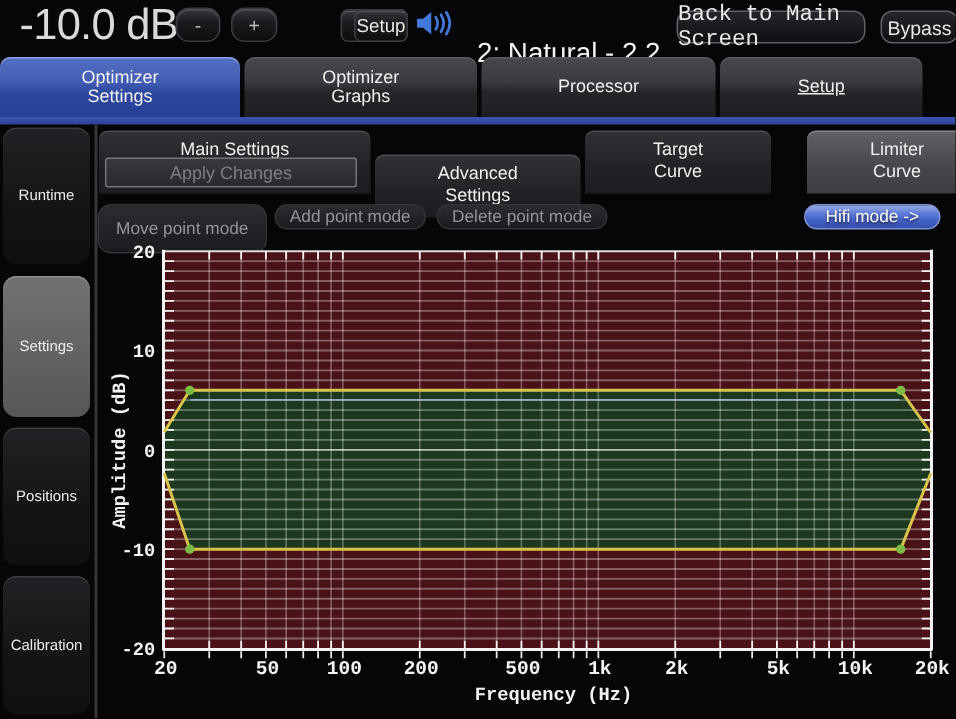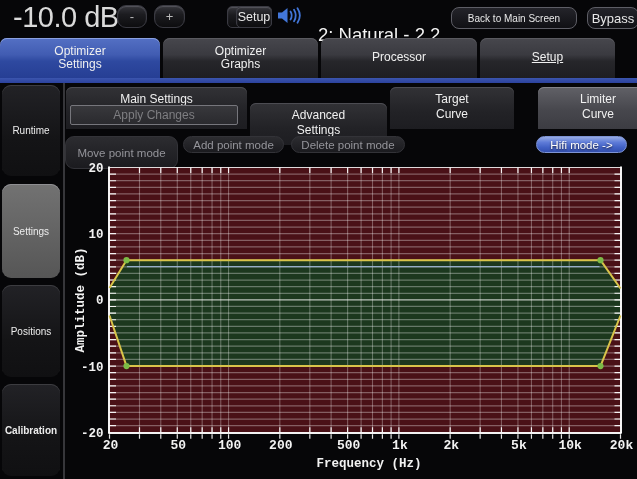--- a/index.html
+++ b/index.html
@@ -21,33 +21,33 @@
 <div class="btn tbtn" style="left:154px;top:5px;width:31px;height:23px;font-size:13px;color:#bbb;">+</div>
 <div class="btn tbtn" style="left:196px;top:6px;width:45px;height:22px;font-size:10px;border-radius:5px;margin-left:31px;">Dim</div>
 <div class="btn tbtn" style="left:236px;top:6px;width:36px;height:22px;font-size:12.5px;border-radius:5px;">Setup</div>
 <svg class="abs" style="left:277px;top:7px" width="28" height="17" viewBox="0 0 28 17">
 <polygon points="1,5.5 5,5.5 10.5,1 10.5,16 5,11.5 1,11.5" fill="#4276d8"></polygon>
 <path d="M13.5 4.5 Q16 8.5 13.5 12.5" stroke="#4276d8" stroke-width="1.8" fill="none" stroke-linecap="round"></path>
 <path d="M17 2.8 Q20.6 8.5 17 14.2" stroke="#4276d8" stroke-width="1.8" fill="none" stroke-linecap="round"></path>
 <path d="M20.5 1.2 Q25.2 8.5 20.5 15.8" stroke="#4276d8" stroke-width="1.8" fill="none" stroke-linecap="round"></path>
 </svg>
 <div class="abs" style="left:318px;top:24px;font-size:18.5px;color:#f2f2f2;">2: Natural - 2.2<span style="font-size:13px;">.</span></div>
-<div class="btn" style="left:451px;top:7px;width:126px;height:22px;font-size:10px;border-radius:8px;border:1px solid #5e5e66;background:linear-gradient(#24242a,#101014);">Back to Main Screen</div>
+<div class="btn" style="left:451px;top:7px;width:126px;height:22px;font-size:15px;border-radius:8px;border:1px solid #5e5e66;background:linear-gradient(#24242a,#101014);font-family:Liberation Mono, monospace;">Back to Main Screen</div>
 <div class="btn" style="left:587px;top:7px;width:52px;height:22px;font-size:13px;border-radius:8px;border:1px solid #5e5e66;background:linear-gradient(#24242a,#101014);">Bypass</div>
 
 <div class="tab act" style="left:0px;width:160px;">Optimizer<br>Settings</div>
 <div class="tab" style="left:163px;width:155px;">Optimizer<br>Graphs</div>
 <div class="tab" style="left:321px;width:156px;">Processor</div>
 <div class="tab" style="left:480px;width:135px;text-decoration:underline;">Setup</div>
 <div class="abs" style="left:0;top:78px;width:637px;height:5px;background:linear-gradient(#3b55ae,#2c429e);"></div>
 
 <div class="side" style="top:85px;height:91px;">Runtime</div>
 <div class="side act" style="top:184px;height:94px;">Settings</div>
 <div class="side" style="top:285px;height:92px;">Positions</div>
-<div class="side" style="top:384px;height:92px;font-weight:bold;">Calibration</div>
+<div class="side" style="top:384px;height:92px;">Calibration</div>
 <div class="abs" style="left:63px;top:83px;width:1.5px;height:396px;background:#36363a;"></div>
 
 <div class="stab" style="left:66px;width:181px;">Main Settings</div>
 <div class="btn" style="left:70px;top:105px;width:168px;height:20px;font-size:12px;color:#7e7e82;border:1px solid #76767c;background:linear-gradient(#38383c,#2a2a2e);border-radius:2px;">Apply Changes</div>
 <div class="stab" style="left:250px;width:137px;margin-top:16px;">Advanced<br>Settings</div>
 <div class="stab" style="left:390px;width:124px;">Target<br>Curve</div>
 <div class="stab act" style="left:538px;width:120px;">Limiter<br>Curve</div>
 
 <div class="btn pill" style="left:65px;top:136px;width:113px;height:33px;text-align:center;">Move point mode</div>
 <div class="btn pill" style="left:183px;top:136px;width:101px;height:17px;">Add point mode</div>

